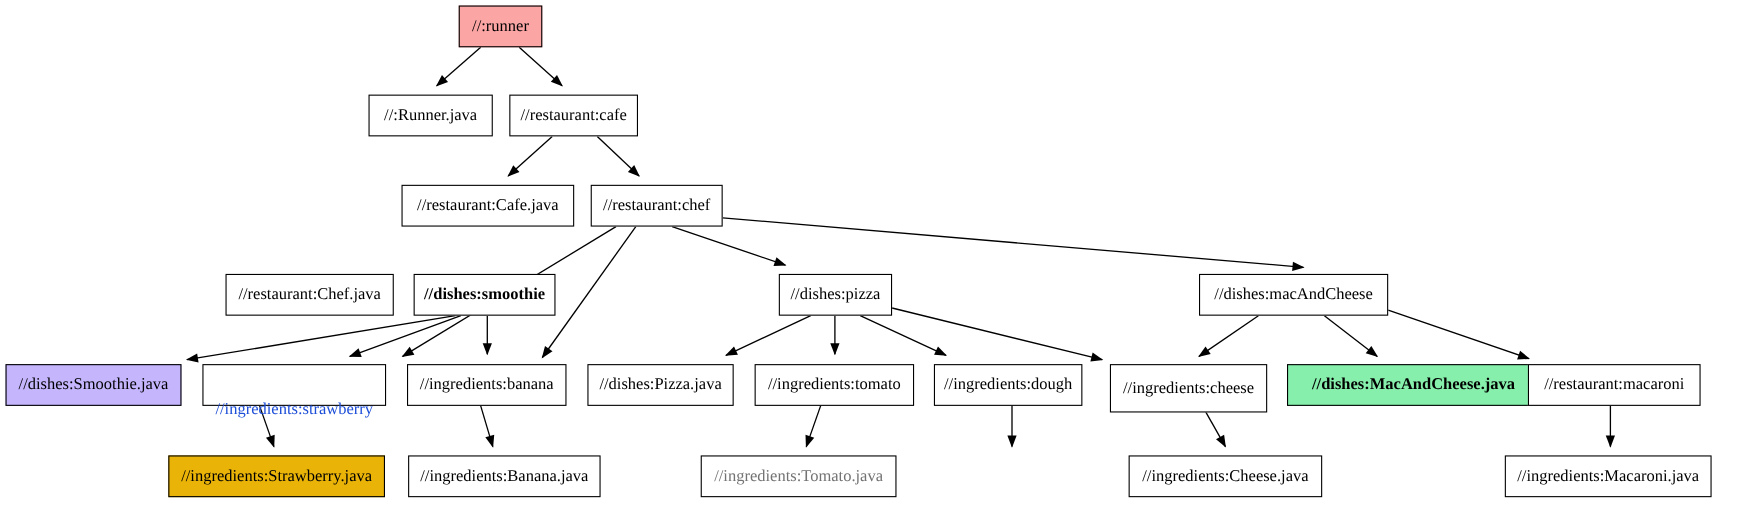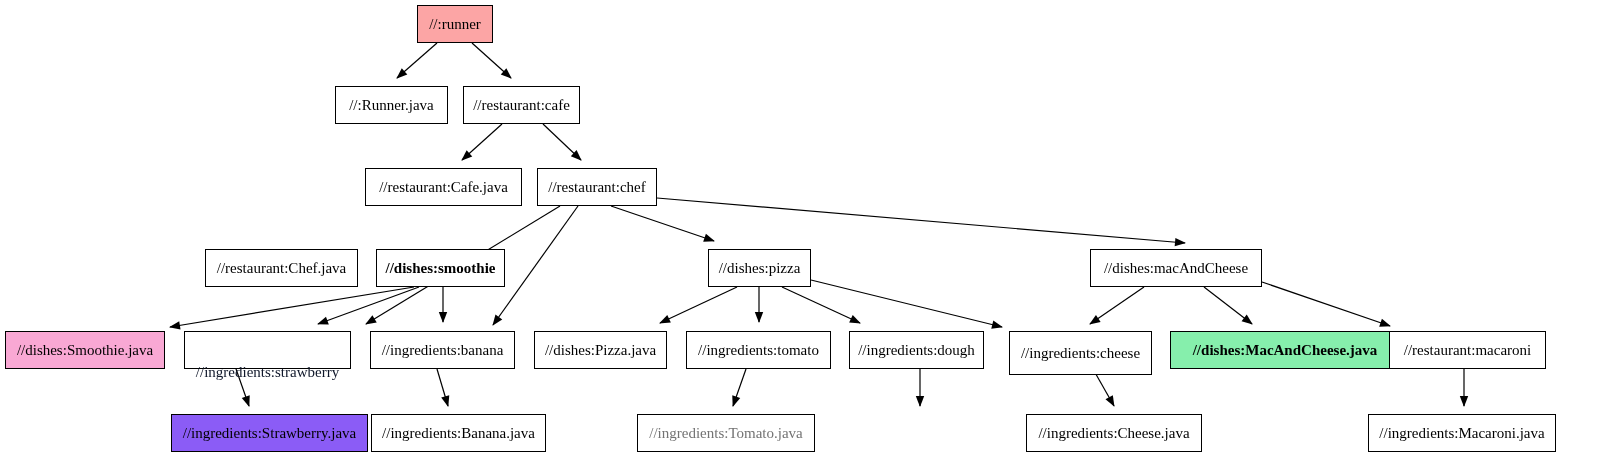--- a/index.html
+++ b/index.html
@@ -171,25 +171,25 @@
       </div>
       <div class="node" style="left: 376px; top: 249px; width: 129px; height: 38px; border-color: rgb(0, 0, 0); background: rgb(255, 255, 255); font-weight: bold;">
         <span class="node-label" style="color: rgb(0, 0, 0);">//dishes:smoothie</span>
       </div>
       <div class="node" style="left: 708px; top: 249px; width: 103px; height: 38px; border-color: rgb(0, 0, 0); background: rgb(255, 255, 255);">
         <span class="node-label" style="color: rgb(0, 0, 0);">//dishes:pizza</span>
       </div>
       <div class="node" style="left: 1090px; top: 249px; width: 172px; height: 38px; border-color: rgb(0, 0, 0); background: rgb(255, 255, 255);">
         <span class="node-label" style="color: rgb(0, 0, 0);">//dishes:macAndCheese</span>
       </div>
-      <div class="node" style="left: 5px; top: 331px; width: 160px; height: 38px; border-color: rgb(0, 0, 0); background: #f9a8d4;">
+      <div class="node" style="left: 5px; top: 331px; width: 160px; height: 38px; border-color: rgb(0, 0, 0); background: #c4b5fd;">
         <span class="node-label" style="color: rgb(0, 0, 0);">//dishes:Smoothie.java</span>
       </div>
       <div class="node" style="left: 184px; top: 331px; width: 167px; height: 38px; border-color: rgb(0, 0, 0); background: rgb(255, 255, 255);">
-        <span class="node-label" style="color: #0f172a; margin-top: 44px;">//ingredients:strawberry</span>
+        <span class="node-label" style="color: #1d4ed8; margin-top: 44px;">//ingredients:strawberry</span>
       </div>
       <div class="node" style="left: 370px; top: 331px; width: 145px; height: 38px; border-color: rgb(0, 0, 0); background: rgb(255, 255, 255);">
         <span class="node-label" style="color: rgb(0, 0, 0);">//ingredients:banana</span>
       </div>
       <div class="node" style="left: 534px; top: 331px; width: 133px; height: 38px; border-color: rgb(0, 0, 0); background: rgb(255, 255, 255);">
         <span class="node-label" style="color: rgb(0, 0, 0);">//dishes:Pizza.java</span>
       </div>
       <div class="node" style="left: 686px; top: 331px; width: 145px; height: 38px; border-color: rgb(0, 0, 0); background: rgb(255, 255, 255);">
         <span class="node-label" style="color: rgb(0, 0, 0);">//ingredients:tomato</span>
       </div>
@@ -198,21 +198,21 @@
       </div>
       <div class="node" style="left: 1009px; top: 331px; width: 143px; height: 44px; border-color: rgb(0, 0, 0); background: rgb(255, 255, 255);">
         <span class="node-label" style="color: rgb(0, 0, 0);">//ingredients:cheese</span>
       </div>
       <div class="node" style="left: 1170px; top: 331px; width: 230px; height: 38px; border-color: rgb(0, 0, 0); background: #86efac; font-weight: bold;">
         <span class="node-label" style="color: rgb(0, 0, 0);">//dishes:MacAndCheese.java</span>
       </div>
       <div class="node" style="left: 1389px; top: 331px; width: 157px; height: 38px; border-color: rgb(0, 0, 0); background: rgb(255, 255, 255);">
         <span class="node-label" style="color: rgb(0, 0, 0);">//restaurant:macaroni</span>
       </div>
-      <div class="node" style="left: 153px; top: 414px; width: 197px; height: 38px; border-color: rgb(0, 0, 0); background: #8b5cf6; margin-left: 18px;">
+      <div class="node" style="left: 153px; top: 414px; width: 197px; height: 38px; border-color: rgb(0, 0, 0); background: #eab308;">
         <span class="node-label" style="color: rgb(0, 0, 0);">//ingredients:Strawberry.java</span>
       </div>
       <div class="node" style="left: 371px; top: 414px; width: 175px; height: 38px; border-color: rgb(0, 0, 0); background: rgb(255, 255, 255);">
         <span class="node-label" style="color: rgb(0, 0, 0);">//ingredients:Banana.java</span>
       </div>
       <div class="node" style="left: 637px; top: 414px; width: 178px; height: 38px; border-color: rgb(0, 0, 0); background: rgb(255, 255, 255);">
         <span class="node-label" style="color: #737373;">//ingredients:Tomato.java</span>
       </div>
       <div class="node" style="left: 1026px; top: 414px; width: 176px; height: 38px; border-color: rgb(0, 0, 0); background: rgb(255, 255, 255);">
         <span class="node-label" style="color: rgb(0, 0, 0);">//ingredients:Cheese.java</span>

